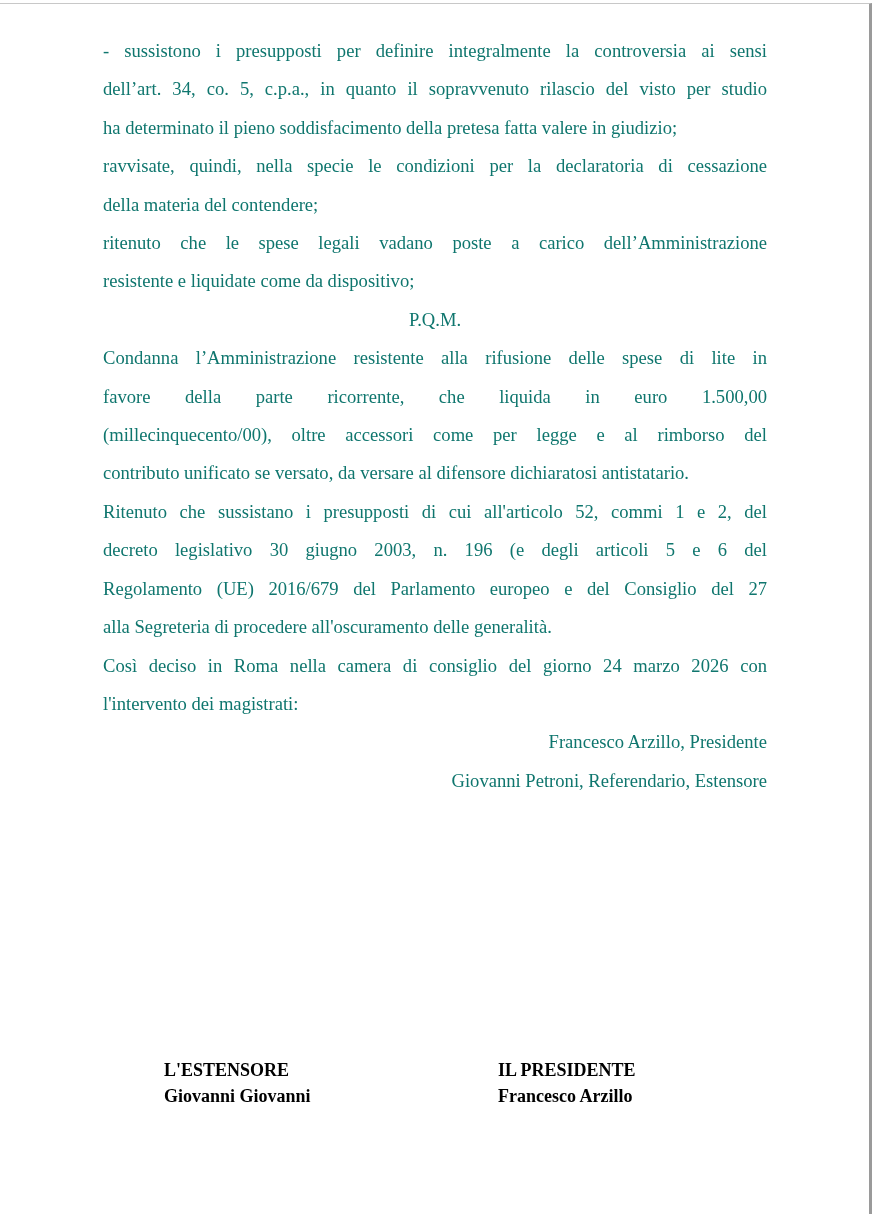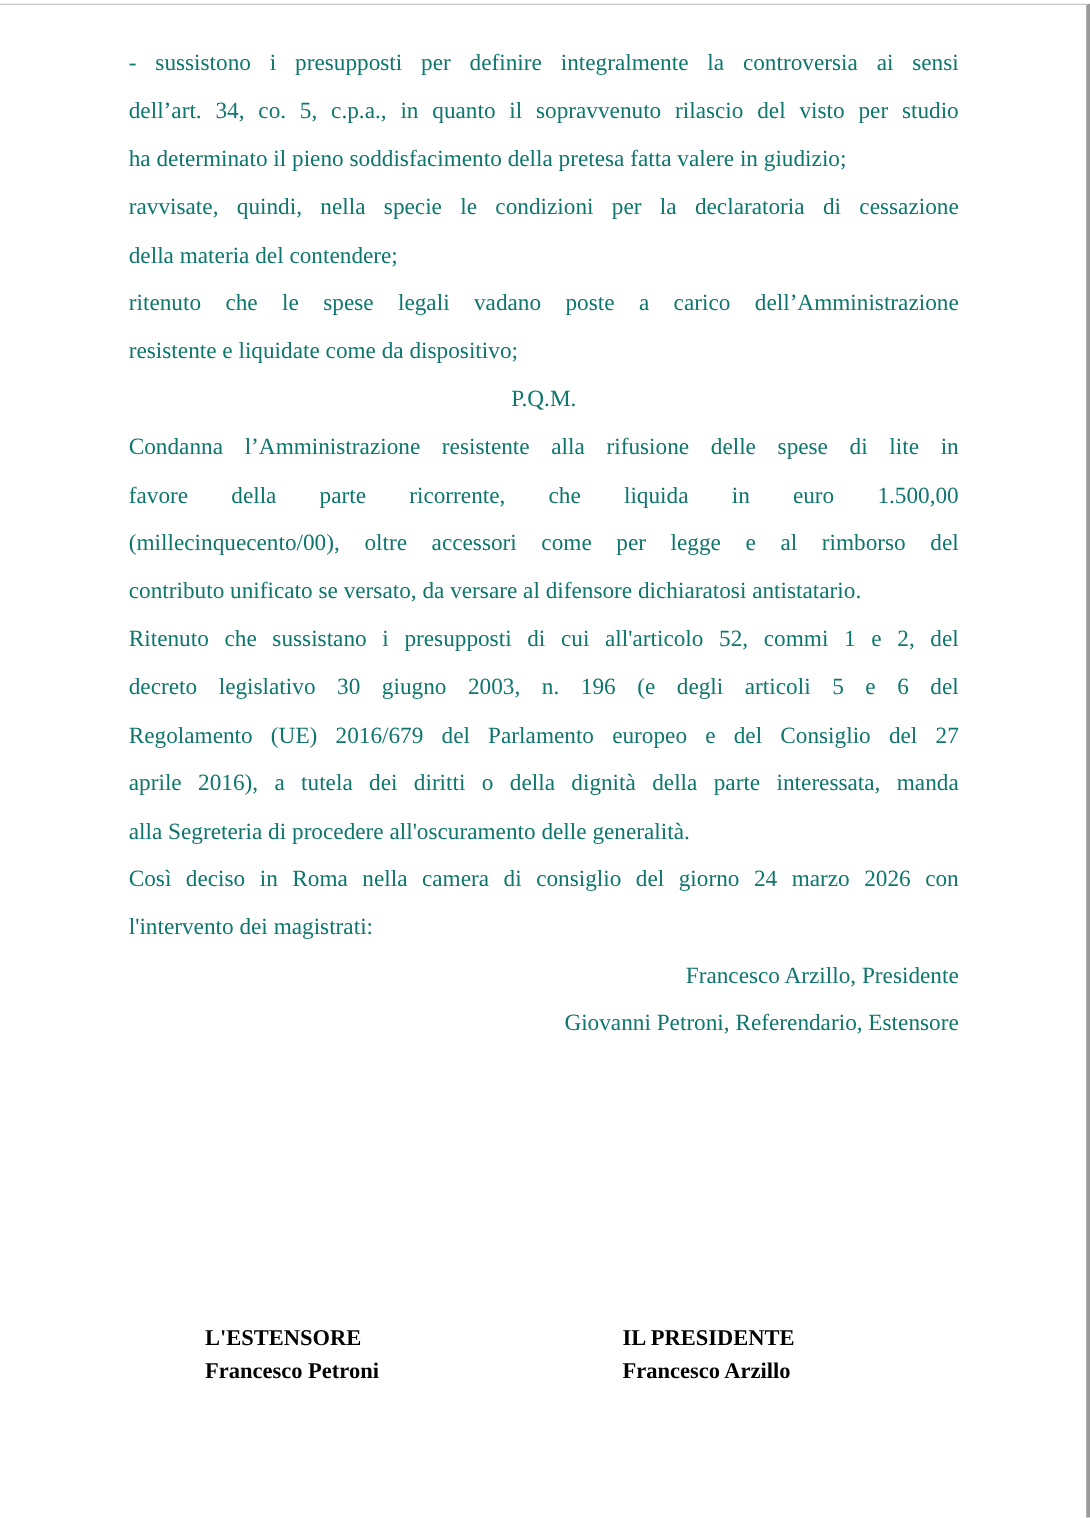--- a/index.html
+++ b/index.html
@@ -103,38 +103,37 @@
       <span class="line-justify">Condanna l’Amministrazione resistente alla rifusione delle spese di lite in</span>
       <span class="line-justify">favore della parte ricorrente, che liquida in euro 1.500,00</span>
       <span class="line-justify">(millecinquecento/00), oltre accessori come per legge e al rimborso del</span>
       <span>contributo unificato se versato, da versare al difensore dichiaratosi antistatario.</span>
     </div>
 
     <div class="p">
       <span class="line-justify">Ritenuto che sussistano i presupposti di cui all'articolo 52, commi 1 e 2, del</span>
       <span class="line-justify">decreto legislativo 30 giugno 2003, n. 196 (e degli articoli 5 e 6 del</span>
       <span class="line-justify">Regolamento (UE) 2016/679 del Parlamento europeo e del Consiglio del 27</span>
-      <span class="line-justify">aprile 2016), a tutela dei diritti o della dignità della parte interessata, manda</span>
       <span>alla Segreteria di procedere all'oscuramento delle generalità.</span>
     </div>
 
     <div class="p">
       <span class="line-justify">Così deciso in Roma nella camera di consiglio del giorno 24 marzo 2026 con</span>
       <span>l'intervento dei magistrati:</span>
     </div>
 
     <div class="indent-list">
       <div>Francesco Arzillo, Presidente</div>
       <div>Giovanni Petroni, Referendario, Estensore</div>
     </div>
   </div>
 
   <div class="signatures">
     <div class="sig left">
       <div>L'ESTENSORE</div>
-      <div>Francesco Petroni</div>
+      <div>Giovanni Giovanni</div>
     </div>
     <div class="sig right">
       <div>IL PRESIDENTE</div>
       <div>Francesco Arzillo</div>
     </div>
   </div>
 </div>
 
 </body></html>

